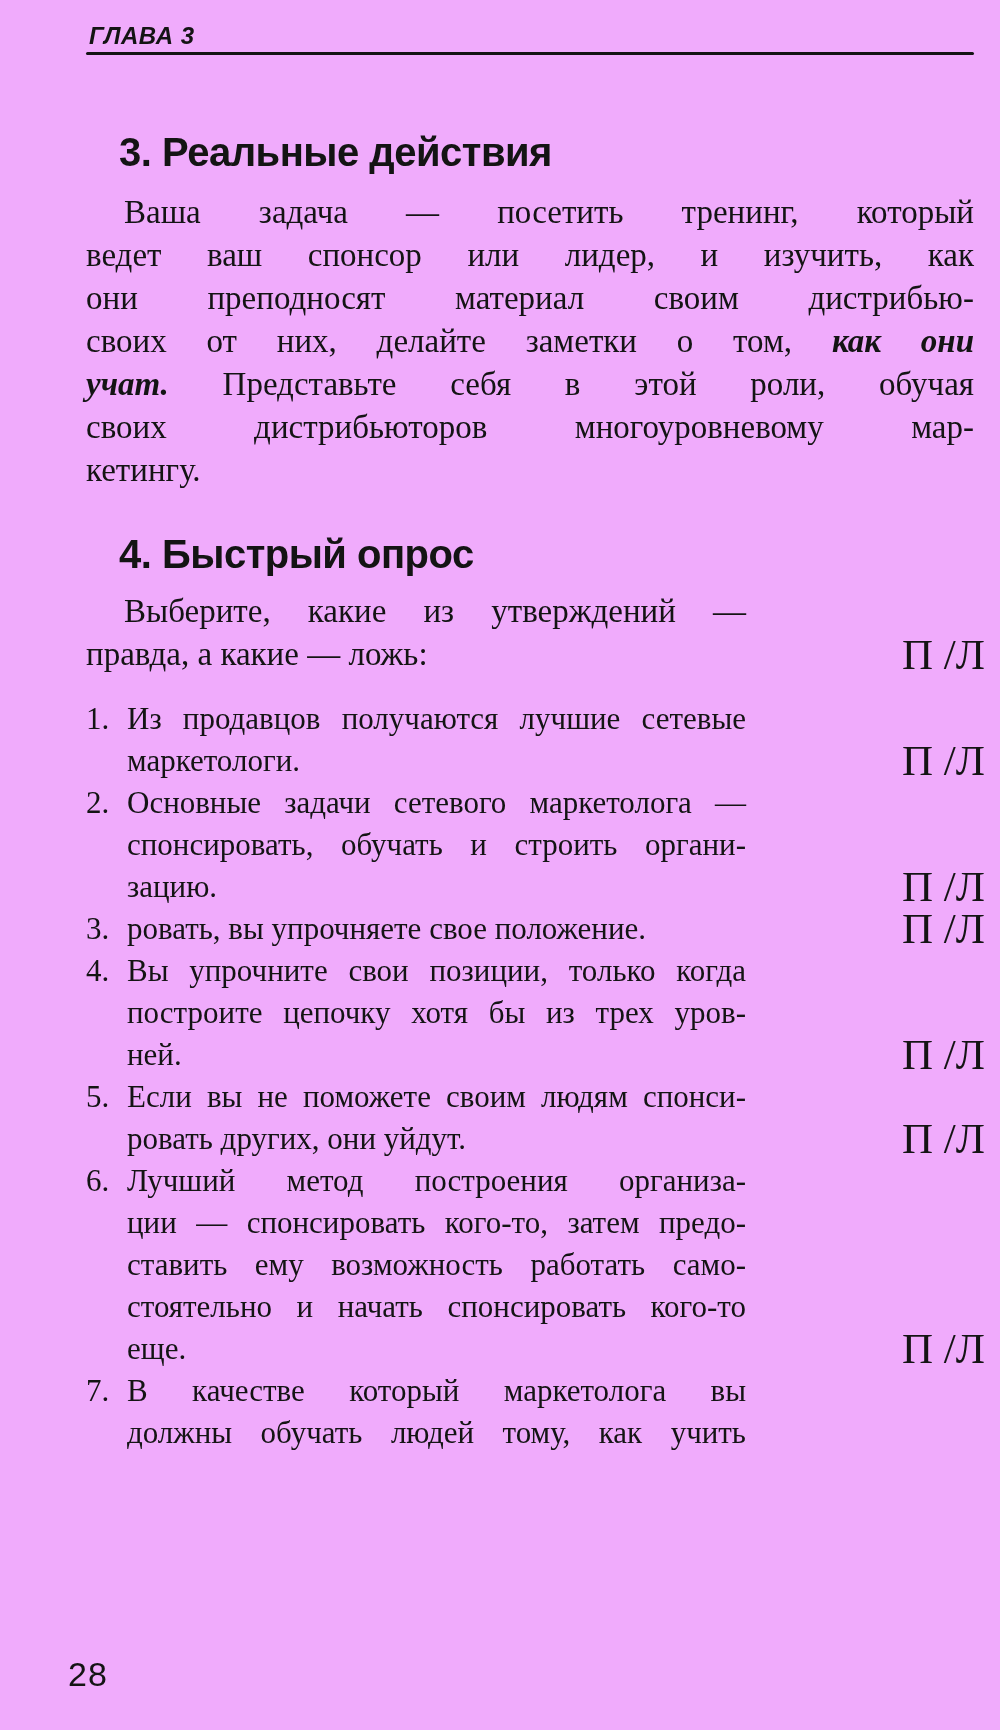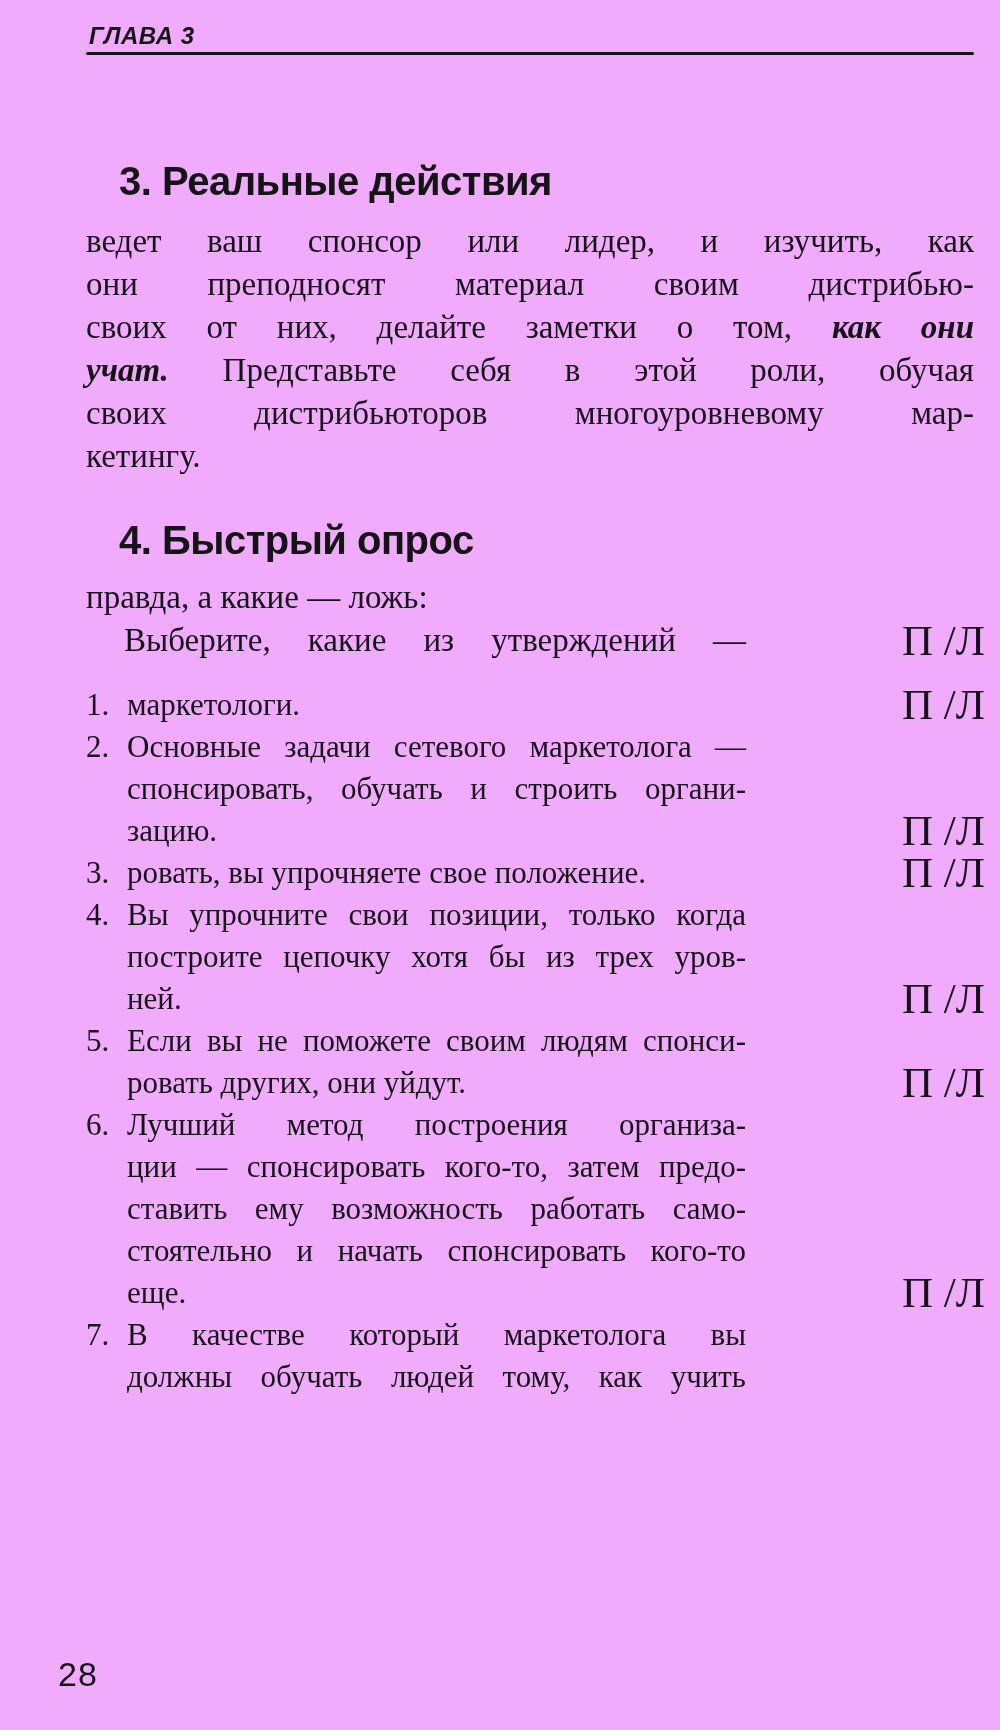--- a/index.html
+++ b/index.html
@@ -36,21 +36,21 @@
 
   
   .section-heading {
     font-family: "Liberation Sans", "DejaVu Sans", sans-serif;
     font-weight: bold;
     font-size: 40px;
     line-height: 44px;
     letter-spacing: -0.5px;
     margin: 0 0 0 33px;
   }
-  .heading-3 { margin-top: 104px; }
+  .heading-3 { margin-top: 75px; }
   .heading-4 { margin-top: 40px; }
 
   
   .paragraph {
     margin-top: 17px;
     width: 888px;
     font-size: 33px;
     line-height: 43px;
   }
   .pline { text-align: justify; }
@@ -91,62 +91,64 @@
     display: flex;
     width: 660px;
   }
   .quiz-item .num { flex: 0 0 41px; width: 41px; }
   .quiz-item .item-text { flex: 1 1 auto; min-width: 0; }
   .quiz-item .tf { line-height: 42px; }
   .iline { text-align: justify; }
 
   .page-number {
     position: absolute;
-    left: 58px;
+    left: 68px;
     top: 1655px;
     font-family: "Liberation Sans", "DejaVu Sans", sans-serif;
     font-size: 34px;
     letter-spacing: 1px;
   }
 </style>
 </head>
 <body>
 
 <div class="page">
   <div class="content">
 
     <header>
       <div class="chapter-label">ГЛАВА 3</div>
       <div class="header-rule"></div>
     </header>
 
     <h2 class="section-heading heading-3">3. Реальные действия</h2>
 
     <div class="paragraph">
+      <div class="pline jline indent">Ваша задача — посетить тренинг, который</div>
       <div class="pline jline">ведет ваш спонсор или лидер, и изучить, как</div>
       <div class="pline jline">они преподносят материал своим дистрибью-</div>
       <div class="pline jline"><span>своих от них, делайте заметки о том,</span> <span class="emph">как они</span></div>
       <div class="pline jline"><span class="emph">учат.</span> <span>Представьте себя в этой роли, обучая</span></div>
       <div class="pline jline">своих дистрибьюторов многоуровневому мар-</div>
       <div class="pline lline">кетингу.</div>
     </div>
 
     <h2 class="section-heading heading-4">4. Быстрый опрос</h2>
 
     <div class="quiz-intro">
+      <div class="pline jline indent">Выберите, какие из утверждений —</div>
       <div class="pline lline">правда, а какие — ложь:</div>
-      <div class="pline jline indent">Выберите, какие из утверждений —</div>
       <span class="tf">П /Л</span>
     </div>
 
     <ol class="quiz-list">
 
       <li class="quiz-item">
         <span class="num">1.</span>
         <div class="item-text">
+          <div class="iline jline">Из продавцов получаются лучшие сетевые</div>
           <div class="iline lline">маркетологи.</div>
         </div>
         <span class="tf">П /Л</span>
       </li>
 
       <li class="quiz-item">
         <span class="num">2.</span>
         <div class="item-text">
           <div class="iline jline">Основные задачи сетевого маркетолога —</div>
           <div class="iline jline">спонсировать, обучать и строить органи-</div>

